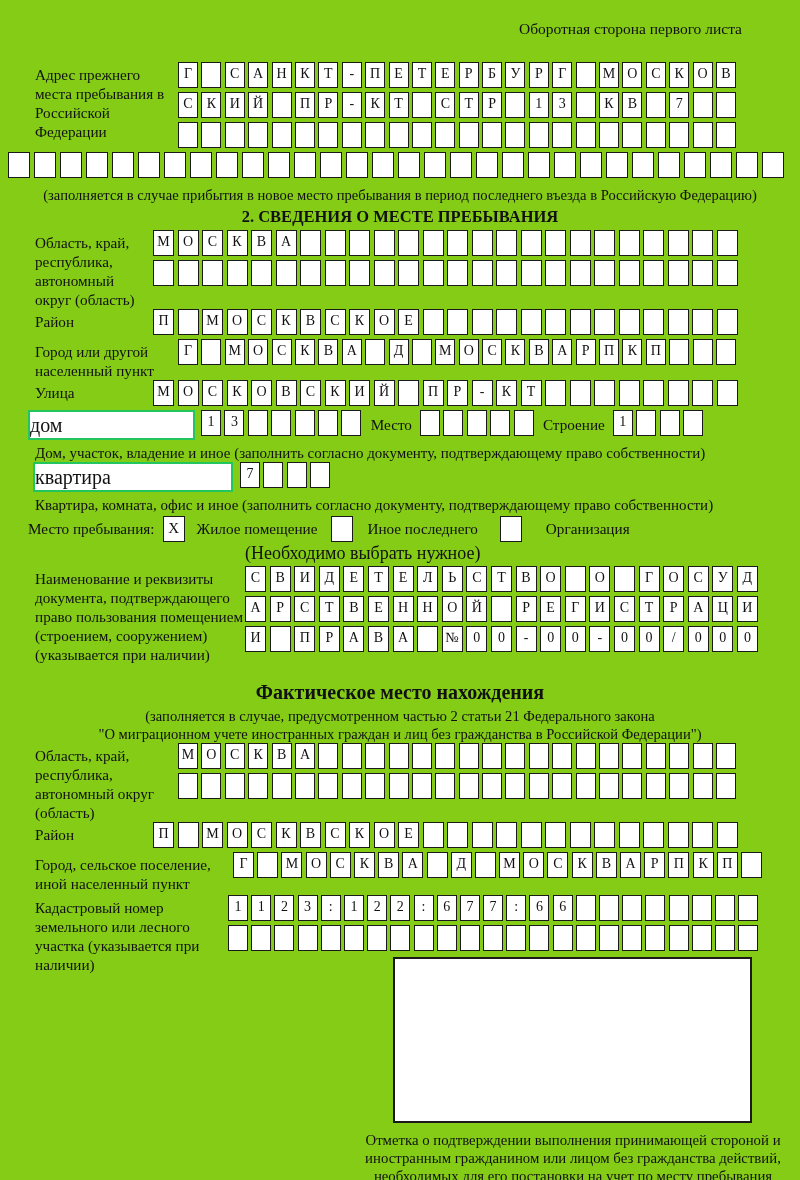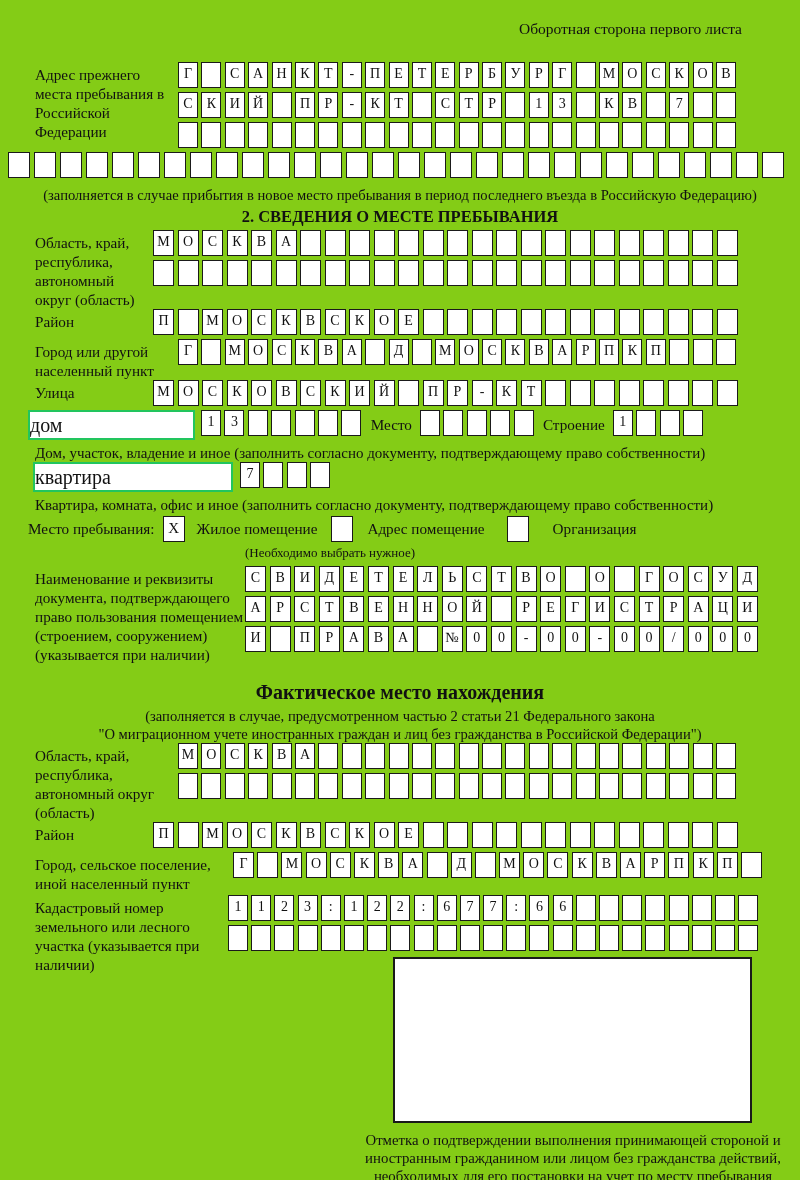--- a/index.html
+++ b/index.html
@@ -50,21 +50,21 @@
     text-align:left;font-size:20px;line-height:27px;background:#fff;
   }
   .dom-box{width:167px;margin-right:6px;}
   .apt-box{width:200px;margin-right:7px;}
   .inline-label{font-size:15.2px;line-height:30px;padding:0 8px 0 6px;}
   .stay-row{display:flex;align-items:center;margin-left:28px;height:30px;font-size:15.2px;line-height:26px;}
   .check{width:22px;height:26px;font-size:15px;line-height:23px;}
   .stay-row .gap1{margin:0 12px 0 8px;}
   .stay-row .gap2{margin:0 14px 0 14px;}
   .stay-row .gap3{margin:0 24px 0 22px;}
-  .choose-note{margin-left:245px;font-size:13px;line-height:18px;height:18px;}
+  .choose-note{margin-left:245px;font-size:18px;line-height:18px;height:18px;}
   .doc-block{margin-top:4px;}
   .stamp-box{
     box-sizing:border-box;margin:2px 0 0 393px;
     width:359px;height:166px;border:2px solid #1a1a1a;background:#fff;
   }
   .stamp-caption{
     margin:8px 0 0 350px;width:446px;
     text-align:center;font-size:14.8px;line-height:18px;
   }
   .mt2{margin-top:2px;}
@@ -128,21 +128,21 @@
     <div class="widebox apt-box">квартира</div>
     <div class="boxrow"><span class="cbox">7</span><span class="cbox"></span><span class="cbox"></span><span class="cbox"></span></div>
   </div>
   <div class="note leftnote">Квартира, комната, офис и иное (заполнить согласно документу, подтверждающему право собственности)</div>
 
   <div class="stay-row">
     <span>Место пребывания:</span>
     <span class="cbox check gap1">X</span>
     <span>Жилое помещение</span>
     <span class="cbox check gap2"></span>
-    <span>Адрес помещение</span>
+    <span>Иное последнего</span>
     <span class="cbox check gap3"></span>
     <span>Организация</span>
   </div>
   <div class="choose-note">(Необходимо выбрать нужное)</div>
 
   <div class="frow doc-block">
     <div class="label doc-label">Наименование и реквизиты документа, подтверждающего право пользования помещением (строением, сооружением) (указывается при наличии)</div>
     <div>
       <div class="boxrow p21"><span class="cbox">С</span><span class="cbox">В</span><span class="cbox">И</span><span class="cbox">Д</span><span class="cbox">Е</span><span class="cbox">Т</span><span class="cbox">Е</span><span class="cbox">Л</span><span class="cbox">Ь</span><span class="cbox">С</span><span class="cbox">Т</span><span class="cbox">В</span><span class="cbox">О</span><span class="cbox"></span><span class="cbox">О</span><span class="cbox"></span><span class="cbox">Г</span><span class="cbox">О</span><span class="cbox">С</span><span class="cbox">У</span><span class="cbox">Д</span></div>
       <div class="boxrow p21"><span class="cbox">А</span><span class="cbox">Р</span><span class="cbox">С</span><span class="cbox">Т</span><span class="cbox">В</span><span class="cbox">Е</span><span class="cbox">Н</span><span class="cbox">Н</span><span class="cbox">О</span><span class="cbox">Й</span><span class="cbox"></span><span class="cbox">Р</span><span class="cbox">Е</span><span class="cbox">Г</span><span class="cbox">И</span><span class="cbox">С</span><span class="cbox">Т</span><span class="cbox">Р</span><span class="cbox">А</span><span class="cbox">Ц</span><span class="cbox">И</span></div>

